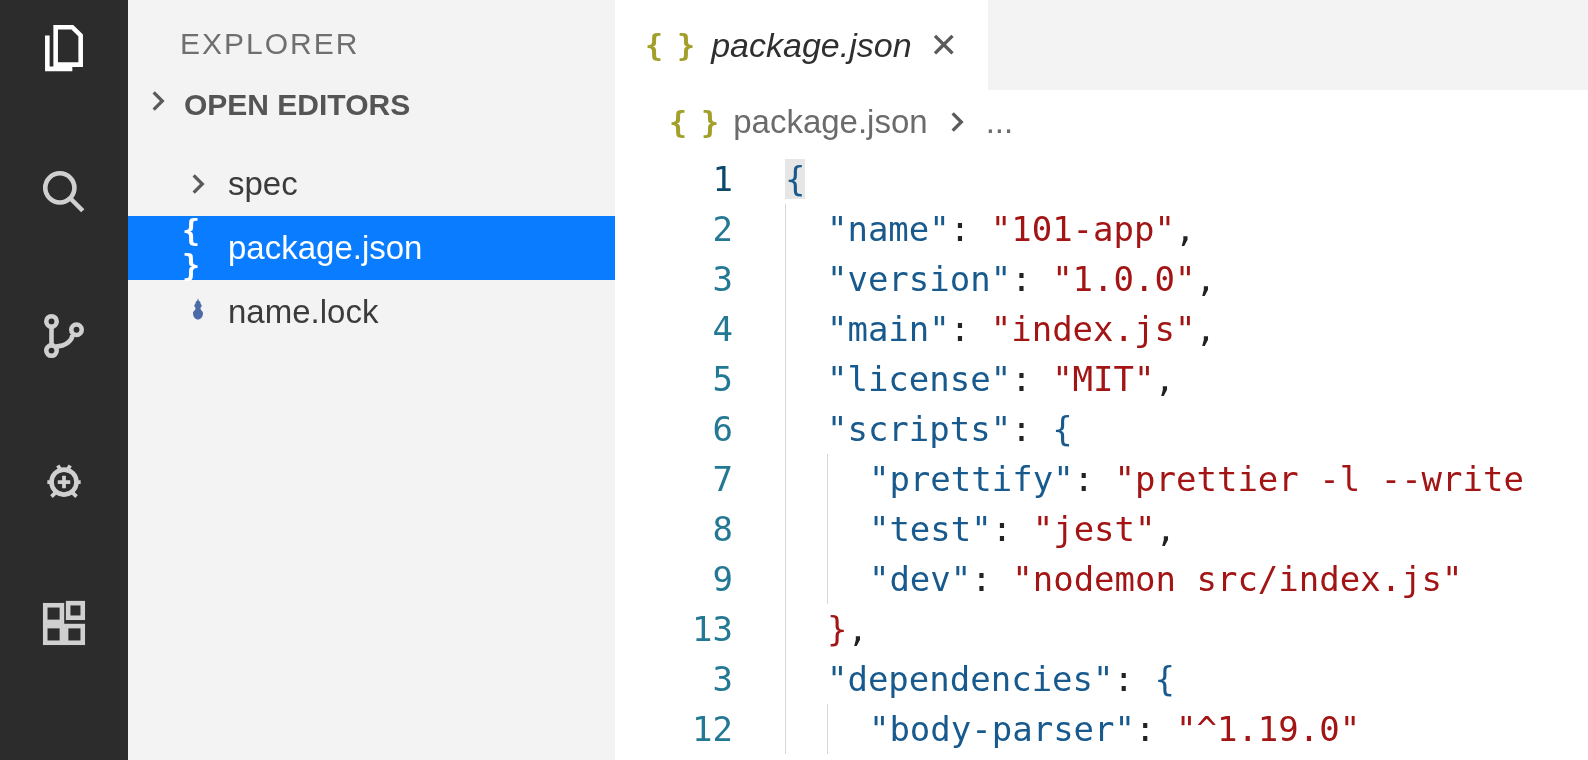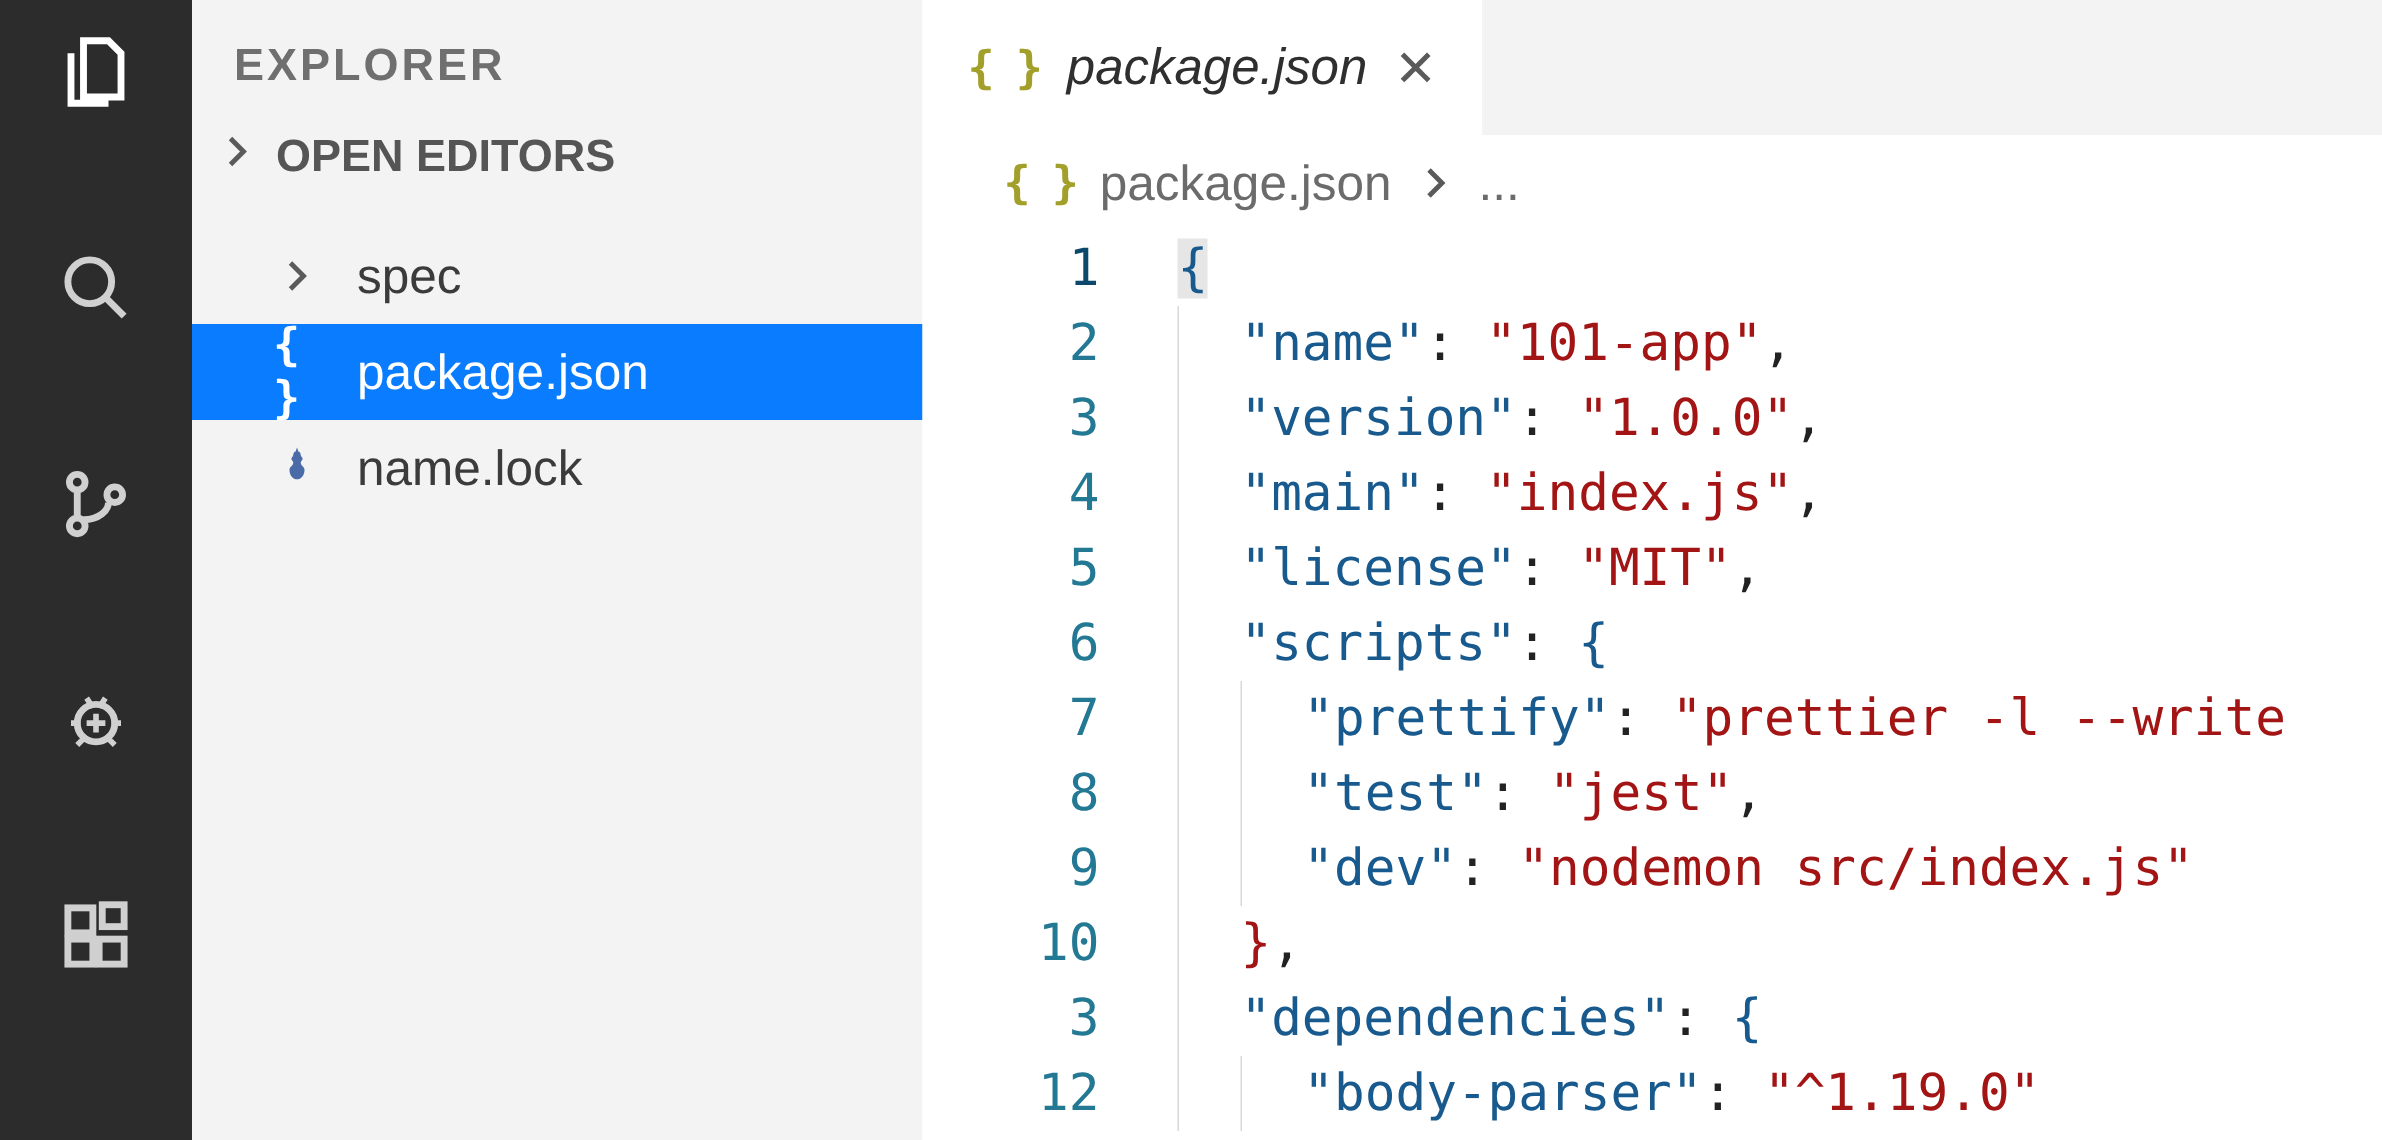--- a/index.html
+++ b/index.html
@@ -5,29 +5,29 @@
 * { box-sizing: border-box; margin: 0; padding: 0; }
 html, body { width: 1588px; height: 760px; overflow: hidden; font-family: -apple-system, BlinkMacSystemFont, "Segoe UI", sans-serif; }
 .app { display: flex; width: 100%; height: 100%; background: #ffffff; }
 
 .activity-bar { width: 128px; background: #2c2c2c; display: flex; flex-direction: column; align-items: center; padding-top: 20px; gap: 88px; }
 .activity-icon { width: 56px; height: 56px; display: flex; align-items: center; justify-content: center; color: #d0d0d0; cursor: pointer; }
 .activity-icon.active { color: #ffffff; }
 .activity-icon svg { width: 50px; height: 50px; stroke: currentColor; fill: none; stroke-width: 2.2; }
 
 .sidebar { width: 487px; background: #f3f3f3; display: flex; flex-direction: column; }
-.sidebar-title { height: 88px; display: flex; align-items: center; padding-left: 28px; font-size: 30px; letter-spacing: 2px; color: #6f6f6f; font-weight: 700; }
+.sidebar-title { height: 88px; display: flex; align-items: center; padding-left: 52px; font-size: 30px; letter-spacing: 2px; color: #6f6f6f; font-weight: 400; }
 .section { height: 64px; display: flex; padding-left: 16px; gap: 12px; font-size: 30px; font-weight: 700; color: #555; cursor: pointer; }
 .section .chev { width: 28px; display: inline-flex; justify-content: center; }
 .section-app { background: #e4e4e4; justify-content: flex-start; }
 .section-app .label { flex: 1; color: #555; }
 .section-app .actions { display: flex; gap: 20px; padding-right: 20px; color: #5a5a5a; }
 .section-app .actions svg { width: 36px; height: 36px; stroke: currentColor; fill: none; stroke-width: 2; }
 
-.tree-item { height: 64px; display: flex; align-items: center; padding-left: 54px; gap: 24px; font-size: 33px; color: #3b3b3b; cursor: pointer; }
+.tree-item { height: 64px; display: flex; align-items: center; padding-left: 54px; gap: 14px; font-size: 33px; color: #3b3b3b; cursor: pointer; }
 .tree-item .file-icon { width: 32px; display: inline-flex; justify-content: center; align-items: center; }
 .tree-item.selected { background: #0a7cff; color: #ffffff; }
 .tree-item.selected .json-icon { color: #ffffff; }
 .chevron-right { display: inline-flex; }
 .chevron-right svg { width: 26px; height: 26px; stroke: #5a5a5a; fill: none; stroke-width: 3; }
 .json-icon { color: #a2a02a; font-family: 'SFMono-Regular', Menlo, monospace; font-weight: 700; font-size: 30px; letter-spacing: -2px; }
 .yarn-icon { color: #4a6aa8; }
 
 .editor { flex: 1; display: flex; flex-direction: column; background: #ffffff; }
 .tabs { height: 90px; display: flex; background: #f3f3f3; }
@@ -153,21 +153,21 @@
       <div class="gutter" id="gutter">
           <div class="ln active">1</div>
           <div class="ln">2</div>
           <div class="ln">3</div>
           <div class="ln">4</div>
           <div class="ln">5</div>
           <div class="ln">6</div>
           <div class="ln">7</div>
           <div class="ln">8</div>
           <div class="ln">9</div>
-          <div class="ln">10</div>
+          <div class="ln">13</div>
           <div class="ln">3</div>
           <div class="ln">12</div>
         </div>
       <div class="code" id="code">
           <div class="code-line"><span class="brace-open">{</span></div>
           <div class="code-line"><span class="guide">  </span><span class="key">"name"</span><span class="punc">: </span><span class="string">"101-app"</span><span class="punc">,</span></div>
           <div class="code-line"><span class="guide">  </span><span class="key">"version"</span><span class="punc">: </span><span class="string">"1.0.0"</span><span class="punc">,</span></div>
           <div class="code-line"><span class="guide">  </span><span class="key">"main"</span><span class="punc">: </span><span class="string">"index.js"</span><span class="punc">,</span></div>
           <div class="code-line"><span class="guide">  </span><span class="key">"license"</span><span class="punc">: </span><span class="string">"MIT"</span><span class="punc">,</span></div>
           <div class="code-line"><span class="guide">  </span><span class="key">"scripts"</span><span class="punc">: </span><span class="brace-blue">{</span></div>

